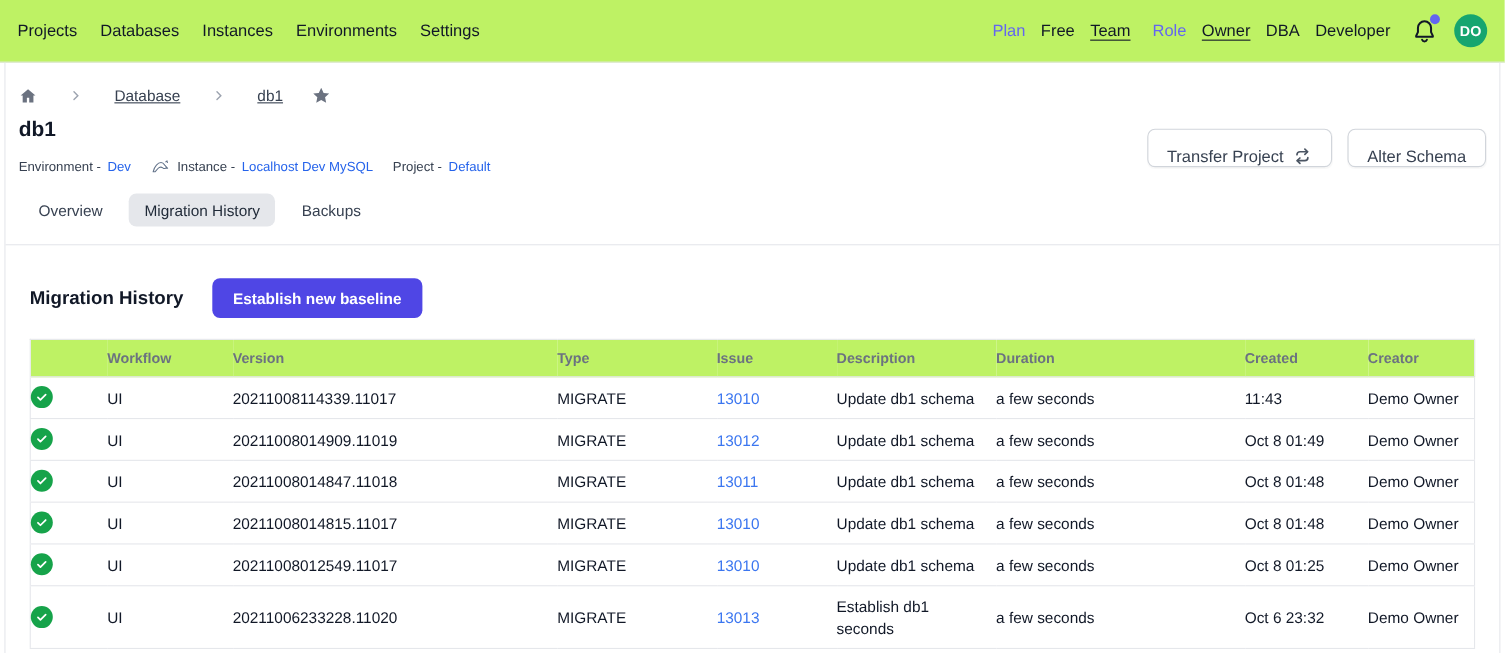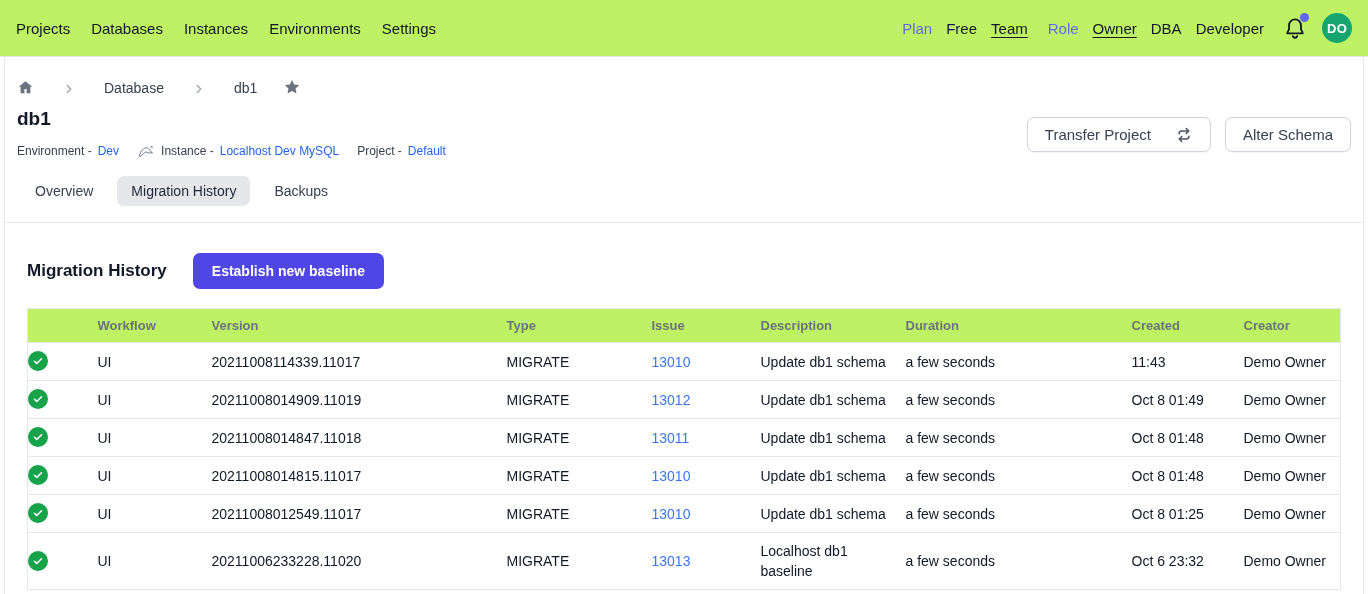--- a/index.html
+++ b/index.html
@@ -25,34 +25,34 @@
     background:var(--dot); }
   .avatar { width:30px; height:30px; border-radius:50%; background:var(--avatar-bg); color:#fff;
     font-size:13px; font-weight:bold; display:flex; align-items:center; justify-content:center;
     letter-spacing:.3px; cursor:pointer; }
 
   
   .page { margin:0 4px; height:537px; border-left:1px solid var(--border);
     border-right:1px solid var(--border); }
   .pad-a { padding:0 12px; }
 
-  .breadcrumb { display:flex; align-items:flex-end; gap:28px; padding-top:21px; font-size:14px;
-    color:#374151; }
+  .breadcrumb { display:flex; align-items:center; gap:28px; padding-top:21px; font-size:14px;
+    color:#374151;text-decoration:underline; }
   .crumb { cursor:pointer; }
   .crumb-sep { display:flex; align-items:center; color:#9ca3af; }
 
   .title-row { display:flex; align-items:center; justify-content:space-between; }
   .page-title { margin-top:12px; font-size:19px; font-weight:bold; color:#111827; }
   .env-line { margin-top:13px; display:flex; align-items:center; gap:6px; font-size:12px;
     color:#374151; }
   .env-line .lbl { margin-left:12px; }
   .env-line .lbl:first-child { margin-left:0; }
   a.blue-link { color:var(--link); text-decoration:none; cursor:pointer; }
   .actions { display:flex; align-items:center; gap:14px; margin-top:14px; }
-  .btn-outline { display:flex; align-items:center; gap:24px; height:35px; padding:0 17px;
+  .btn-outline { display:flex; align-items:flex-end; gap:8px; height:35px; padding:0 17px;
     background:#fff; border:1px solid #d1d5db; border-radius:7px; font-size:15px; color:#374151;
     cursor:pointer; box-shadow:0 1px 1px rgba(0,0,0,.03); font-family:inherit; }
 
   .tabs-row { margin-top:17px; padding:0 16px; border-bottom:1px solid var(--border);
     display:flex; align-items:center; gap:10px; }
   .tab { font-size:14px; color:#374151; padding:7px 14px; border-radius:7px; cursor:pointer;
     margin-bottom:16px; }
   .tab.active { background:#e5e7eb; color:#1f2937; }
 
   .content { padding:0 22px; }
@@ -298,21 +298,21 @@
       <span class="check">
         <svg width="12" height="12" viewBox="0 0 24 24" fill="none" stroke="#ffffff" stroke-width="3.2" stroke-linecap="round" stroke-linejoin="round">
                   <path d="M5 12.5l4.5 4.5L19 7.5"></path>
                 </svg>
       </span>
     </td>
     <td class="cell-workflow">UI</td>
     <td>20211006233228.11020</td>
     <td>MIGRATE</td>
     <td><a class="issue-link">13013</a></td>
-    <td>Localhost db1 baseline</td>
+    <td>Establish db1 seconds</td>
     <td>a few seconds</td>
     <td>Oct 6 23:32</td>
     <td>Demo Owner</td>
   </tr>
 </tbody>
     </table>
   </div>
 </div>
 
 </body></html>

